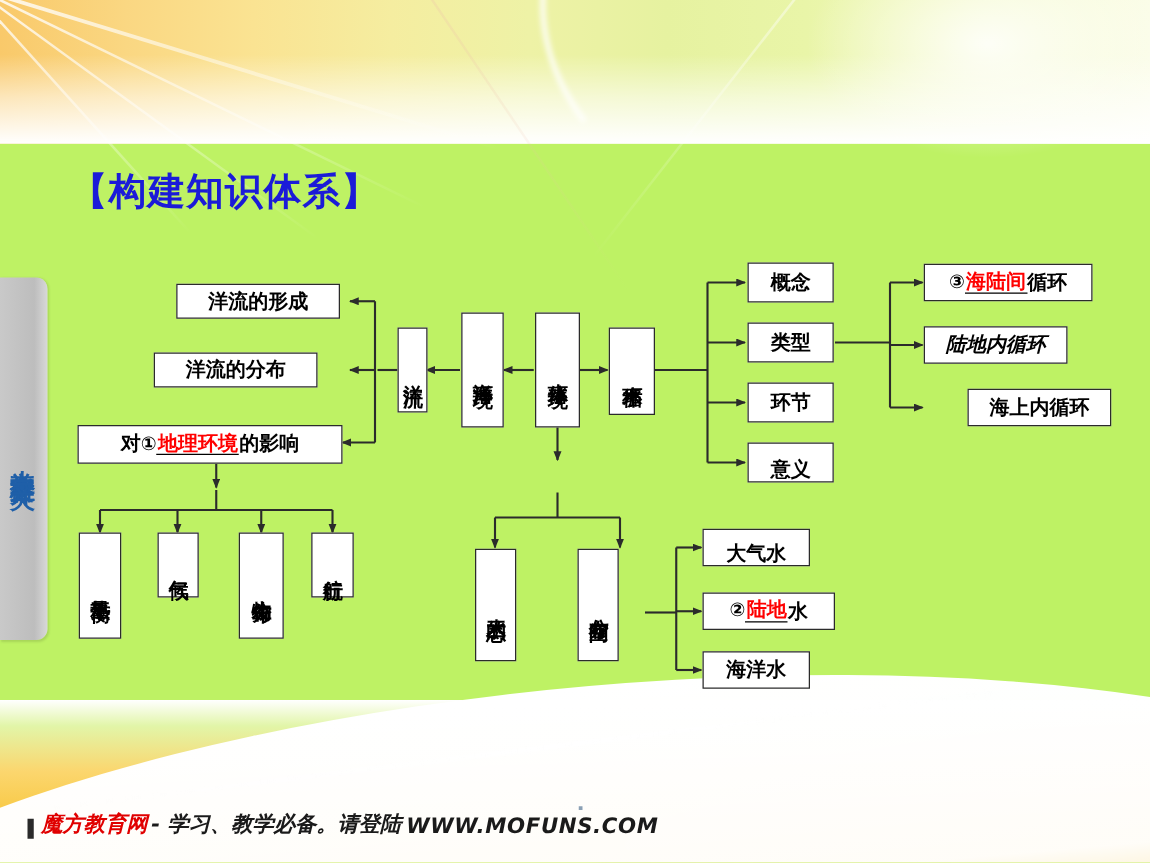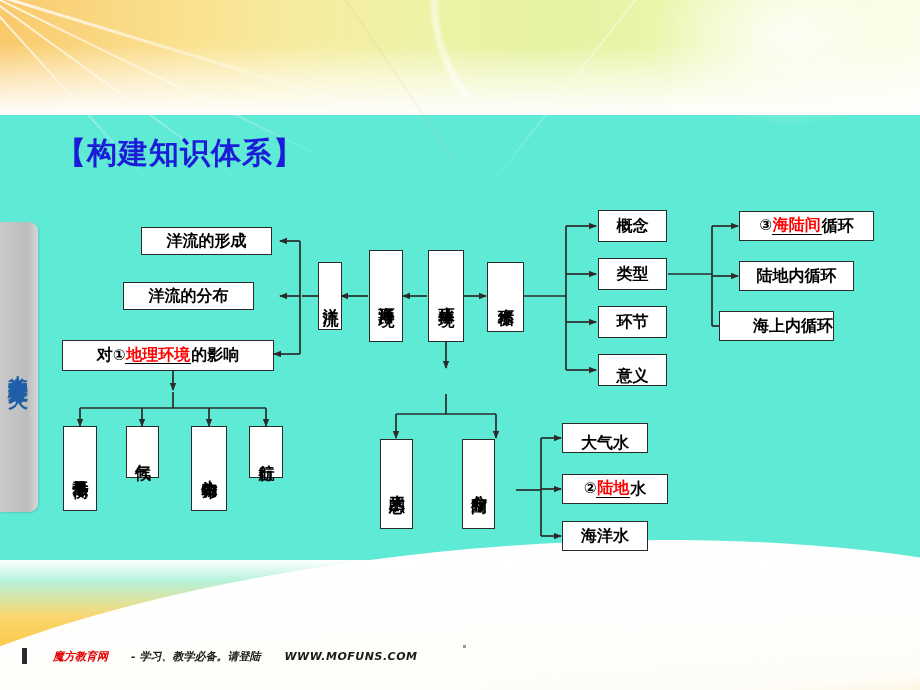--- a/index.html
+++ b/index.html
@@ -1,21 +1,21 @@
 <!DOCTYPE html>
 <html><head>
 <meta charset="utf-8">
 <style>
   html,body{margin:0;padding:0;}
   body{
     width:920px;height:690px;overflow:hidden;
     font-family:"DejaVu Sans","Liberation Sans",sans-serif;
     background:#ffffff;
   }
-  #slide{position:relative;width:920px;height:690px;overflow:hidden;background:#5eead4;}
+  #slide{position:relative;width:920px;height:690px;overflow:hidden;background:#bef264;}
 
   
   .bg-layer{position:absolute;left:0;top:0;width:920px;height:690px;pointer-events:none;}
 
   .top-band{
     position:absolute;left:0;top:0;width:920px;height:115px;
     background:
       linear-gradient(to bottom, rgba(255,255,255,0) 38%, rgba(255,255,255,.55) 68%, #ffffff 100%),
       linear-gradient(to right,
         #f9c96a 0%, #fad782 11%, #fae392 22%, #f5eda0 34%,
@@ -105,23 +105,23 @@
     writing-mode:vertical-rl;
     letter-spacing:1px;
     white-space:normal;
   }
   .blank-red{color:#ff0000;border-bottom:1.4px solid #000;padding:0 1px;}
   .circnum{font-size:15px;font-weight:bold;}
 
   
   .footer{
     position:absolute;left:22px;top:648px;
-    display:flex;align-items:center;
-    font-size:11px;font-weight:bold;font-style:italic;
-    color:#1a1a1a;white-space:nowrap;gap:20px;
+    display:flex;align-items:flex-end;
+    font-size:17px;font-weight:bold;font-style:italic;
+    color:#1a1a1a;white-space:nowrap;
   }
   .footer-bar{
     display:inline-block;width:5px;height:16px;background:#2a2a2a;margin-right:6px;
   }
   .footer-brand{color:#e00000;margin-right:3px;}
   .footer-url{font-style:italic;letter-spacing:.5px;margin-left:4px;}
   .footer-dot{
     position:absolute;left:463px;top:645px;width:3px;height:3px;background:#8aa0b5;
   }
 </style>
@@ -272,24 +272,24 @@
     </div>
     <div class="nbox" style="left:598px;top:354px;width:69px;height:32px;align-items:flex-end;">
       <span>意义</span>
     </div>
 
     <div class="nbox" style="left:739px;top:211px;width:135px;height:30px;">
       <span class="circnum">③</span>
         <span class="blank-red">海陆间</span>
         <span>循环</span>
     </div>
-    <div class="nbox" style="left:739px;top:261px;width:115px;height:30px;">
+    <div class="nbox" style="left:739px;top:261px;width:115px;height:30px;font-style:italic;">
       <span>陆地内循环</span>
     </div>
-    <div class="nbox" style="left:719px;top:311px;width:115px;height:30px;justify-content:flex-end;">
+    <div class="nbox" style="left:774px;top:311px;width:115px;height:30px;">
       <span>海上内循环</span>
     </div>
 
     <div class="nbox" style="left:562px;top:423px;width:86px;height:30px;align-items:flex-end;">
       <span>大气水</span>
     </div>
     <div class="nbox" style="left:562px;top:474px;width:106px;height:30px;">
       <span class="circnum">②</span>
         <span class="blank-red">陆地</span>
         <span>水</span>

